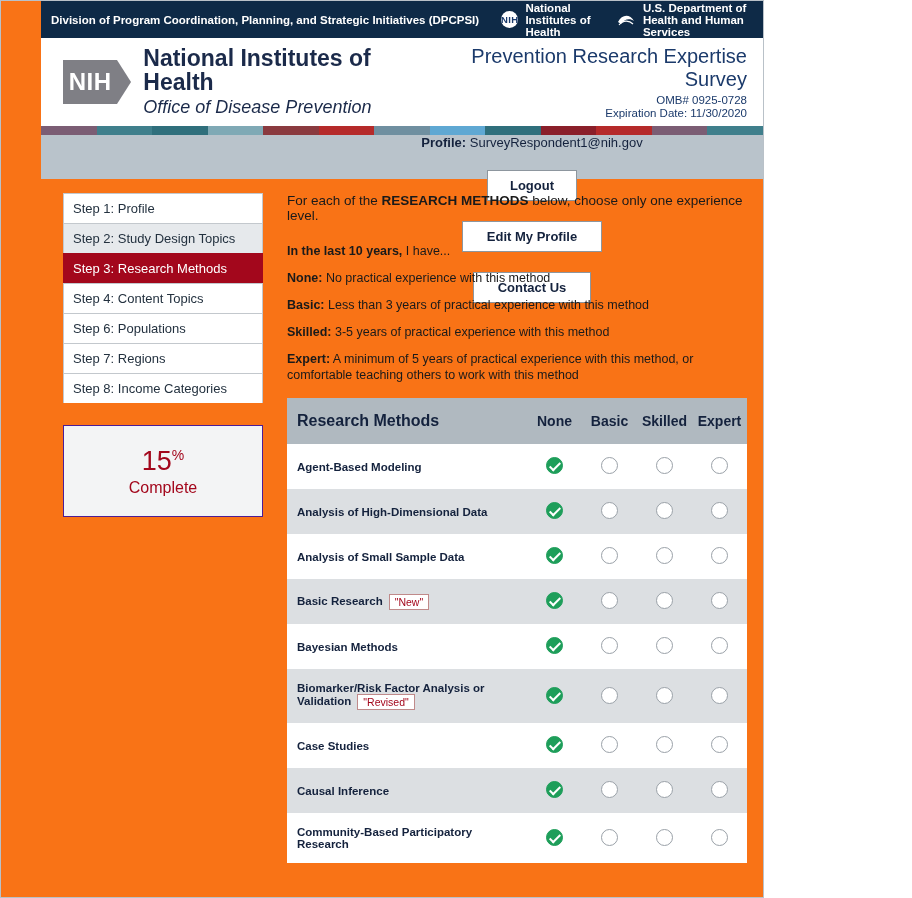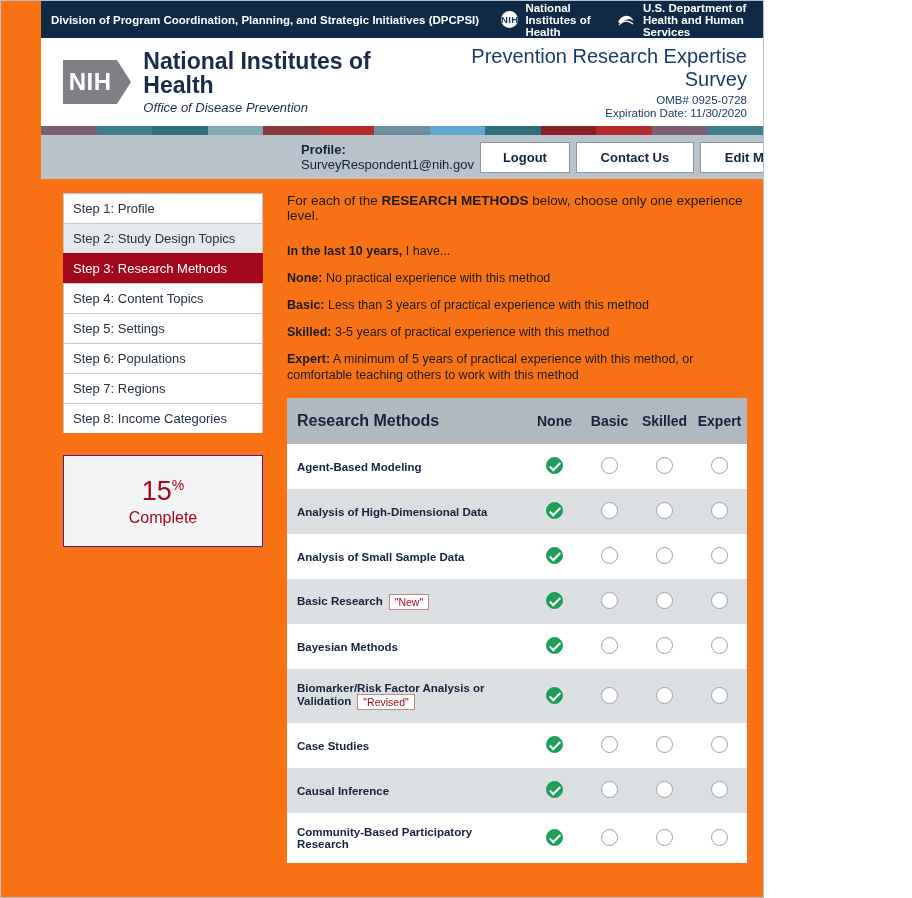--- a/index.html
+++ b/index.html
@@ -79,21 +79,21 @@
     border-left: 14px solid #7f7f85;
   }
   .logo-text { margin-left: 26px; }
   .logo-text .l1 {
     font-size: 23px;
     color: #1b2a4a;
     font-weight: bold;
     line-height: 1.05;
   }
   .logo-text .l2 {
-    font-size: 13px;
+    font-size: 18px;
     color: #1b2a4a;
     font-style: italic;
     margin-top: 3px;
   }
   .header-right { text-align: right; }
   .survey-title {
     font-size: 20px;
     color: #1b3a6b;
     font-weight: normal;
     margin-left: 38px;
@@ -113,21 +113,22 @@
   .color-strip { display: flex; height: 9px; }
   .color-strip div { flex: 1 1 auto; }
 
   
   .profile-bar {
     height: 44px;
     background: #b9c3cb;
     display: flex;
     align-items: center;
     padding-left: 260px;
-    gap: 6px;
+    gap: 20px;
+    flex-direction: column;
   }
   .profile-label {
     font-size: 13px;
     color: #14223d;
   }
   .profile-label b { font-weight: bold; }
   .pbtn {
     background: #ffffff;
     border: 1px solid #8d969e;
     color: #14223d;
@@ -321,32 +322,31 @@
       <div style="background: rgb(123, 93, 116);"></div>
       <div style="background: rgb(63, 127, 140);"></div>
     </div>
 
   <div class="profile-bar">
     <span class="profile-label">
       <b>Profile:</b>
       <span>SurveyRespondent1@nih.gov</span>
     </span>
     <button class="pbtn logout">Logout</button>
+    <button class="pbtn edit">Edit My Profile</button>
     <button class="pbtn contact">Contact Us</button>
-    <button class="pbtn edit">Edit My Profile</button>
   </div>
 
   <div class="body-wrap">
 
     <div class="sidebar" id="sidebar-steps">
         <div class="step"><span>Step 1: Profile</span></div>
         <div class="step alt"><span>Step 2: Study Design Topics</span></div>
         <div class="step active"><span>Step 3: Research Methods</span></div>
         <div class="step"><span>Step 4: Content Topics</span></div>
-        <div class="step"><span>Step 5: Settings</span></div>
         <div class="step"><span>Step 6: Populations</span></div>
         <div class="step"><span>Step 7: Regions</span></div>
         <div class="step"><span>Step 8: Income Categories</span></div>
         <div class="progress-box">
           <div class="progress-num">15<sup>%</sup></div>
           <div class="progress-lbl">Complete</div>
         </div>
       </div>
 
     <div class="main">

